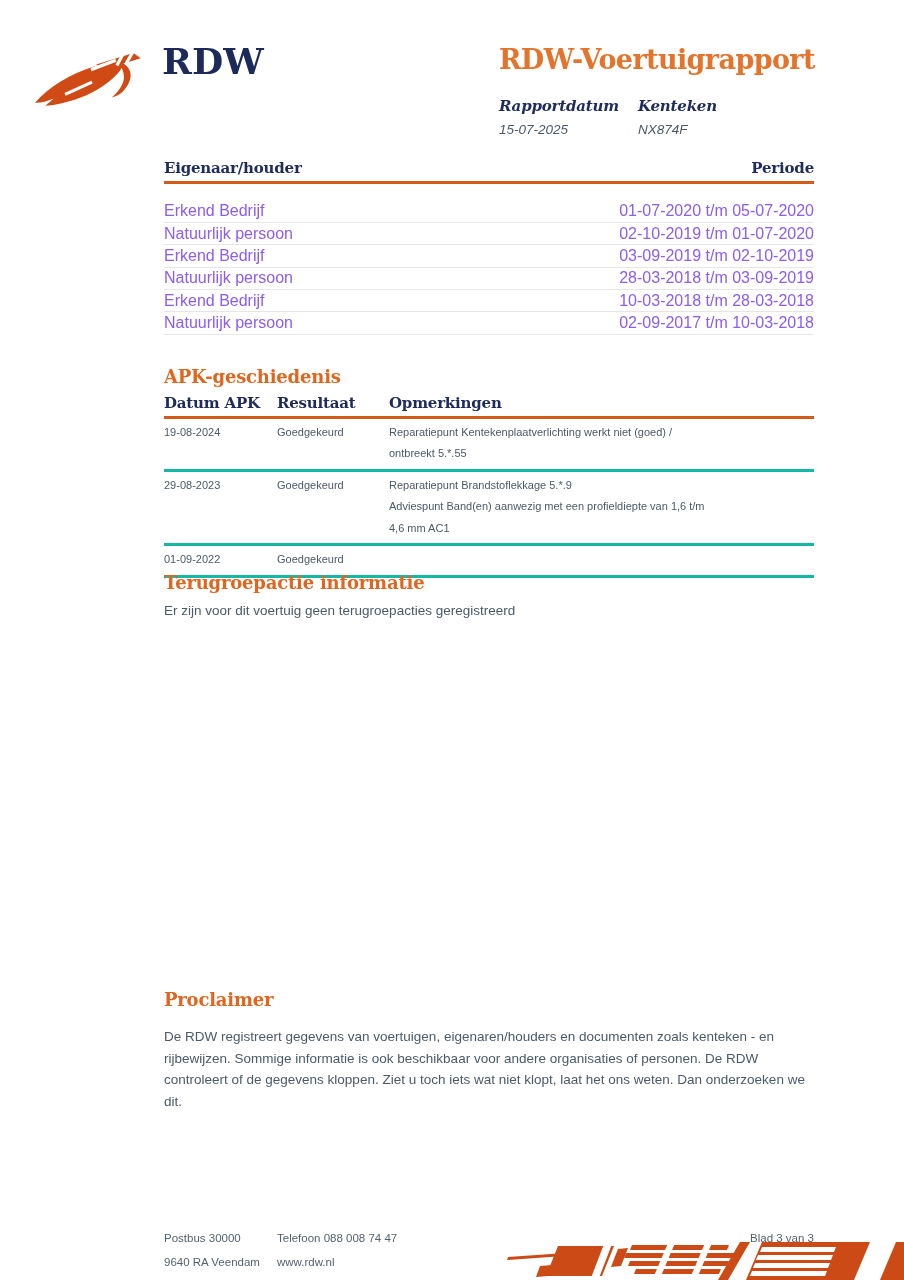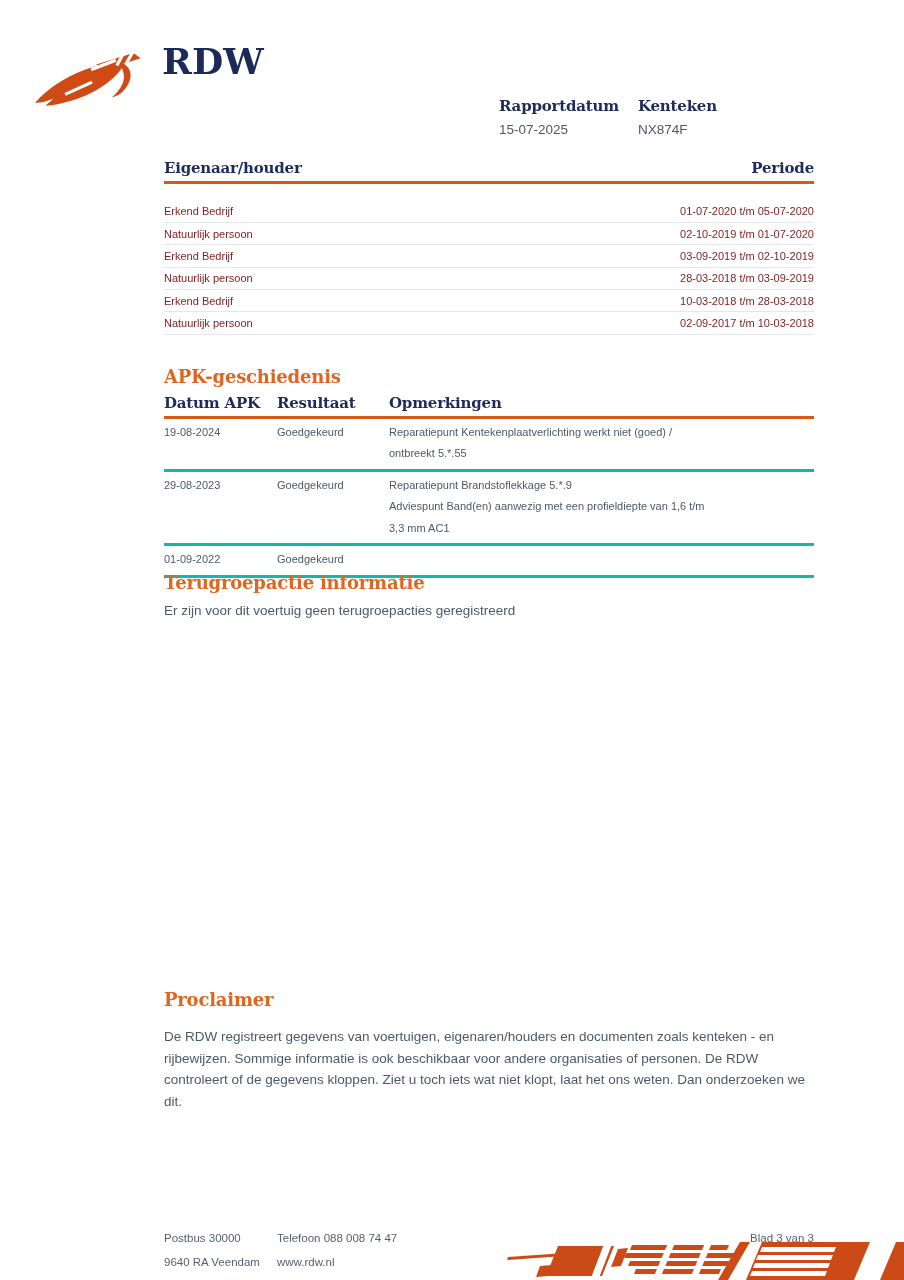--- a/index.html
+++ b/index.html
@@ -16,21 +16,21 @@
   .logo-text{
     position:absolute;left:162px;top:40px;
     font-family:"DejaVu Serif", serif;font-weight:bold;
     font-size:36px;color:#1c2a5a;letter-spacing:0px;
   }
   .report-title{
     position:absolute;left:499px;top:44px;
     font-family:"DejaVu Serif", serif;font-weight:bold;
     font-size:27px;color:#e4732b;letter-spacing:-0.6px;white-space:nowrap;
   }
-  .meta{position:absolute;left:499px;top:97px;display:flex;}
+  .meta{position:absolute;left:499px;top:97px;display:flex;font-style:italic;}
   .meta-col{width:139px;}
   .meta-label{
     font-family:"DejaVu Serif", serif;font-weight:bold;
     font-size:15px;color:#1f2b5b;letter-spacing:-0.2px;
   }
   .meta-value{margin-top:7px;font-size:13.5px;color:#4a5a68;}
   
   .content{position:absolute;left:164px;width:650px;}
   .serif-head{
     font-family:"DejaVu Serif", serif;font-weight:bold;
@@ -43,21 +43,21 @@
   .rule{height:2.5px;background:#d45b15;margin-top:4px;}
   .body-text{font-size:13.5px;color:#4a5a68;line-height:21.5px;}
   
   .owners{top:159px;}
   .owners-head{display:flex;justify-content:space-between;}
   .owners-rows{margin-top:17px;}
   .owner-row{
     display:flex;justify-content:space-between;
     height:21.4px;align-items:center;
     border-bottom:1px solid #e6e6e6;
-    font-size:11px;color:#7f1d1d;
+    font-size:16px;color:#8b5cf6;
   }
   
   .apk{top:366px;}
   .apk-cols{display:flex;margin-top:7px;}
   .apk-c1{width:113px;flex:none;}
   .apk-c2{width:112px;flex:none;}
   .apk-c3{flex:1;}
   .apk-row{
     display:flex;
     border-bottom:3px solid #14b8a6;
@@ -92,20 +92,21 @@
     </g>
     <g stroke="#ffffff" stroke-width="3">
       <line x1="87" y1="0" x2="80" y2="13"></line>
       <line x1="96" y1="-1" x2="89" y2="11"></line>
       <line x1="30" y1="41" x2="56" y2="29"></line>
     </g>
     <line x1="55" y1="17" x2="79" y2="8" stroke="#ffffff" stroke-width="3.2"></line>
   </svg>
   <div class="logo-text">RDW</div>
 
+  <div class="report-title">RDW-Voertuigrapport</div>
 
   <div class="meta">
     <div class="meta-col">
       <div class="meta-label">Rapportdatum</div>
       <div class="meta-value">15-07-2025</div>
     </div>
     <div class="meta-col">
       <div class="meta-label">Kenteken</div>
       <div class="meta-value">NX874F</div>
     </div>
@@ -162,21 +163,21 @@
         <div>ontbreekt 5.*.55</div>
       </span>
     </div>
 
     <div class="apk-row">
       <span class="apk-c1">29-08-2023</span>
       <span class="apk-c2">Goedgekeurd</span>
       <span class="apk-c3">
         <div>Reparatiepunt Brandstoflekkage 5.*.9</div>
         <div>Adviespunt Band(en) aanwezig met een profieldiepte van 1,6 t/m</div>
-        <div>3,3 mm AC1</div>
+        <div>4,6 mm AC1</div>
       </span>
     </div>
 
     <div class="apk-row apk-row-min">
       <span class="apk-c1">01-09-2022</span>
       <span class="apk-c2">Goedgekeurd</span>
       <span class="apk-c3"></span>
     </div>
   </div>
 

